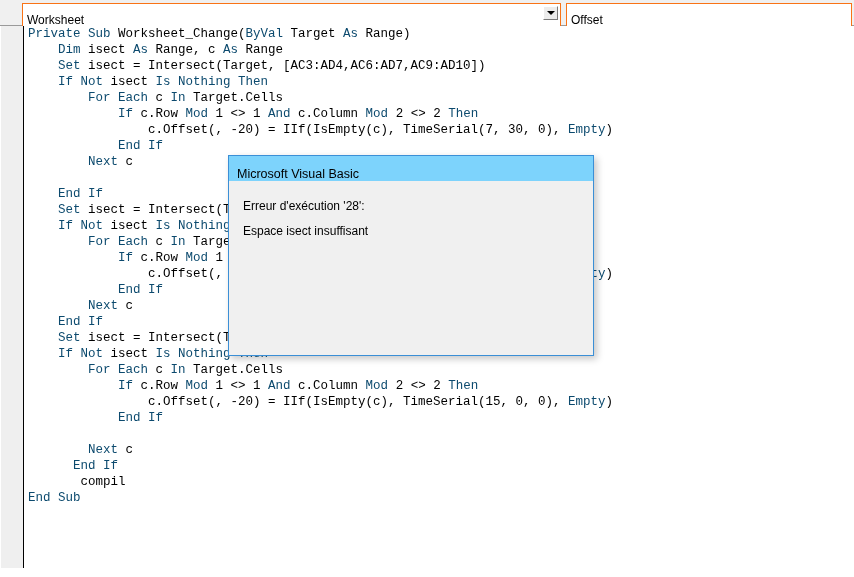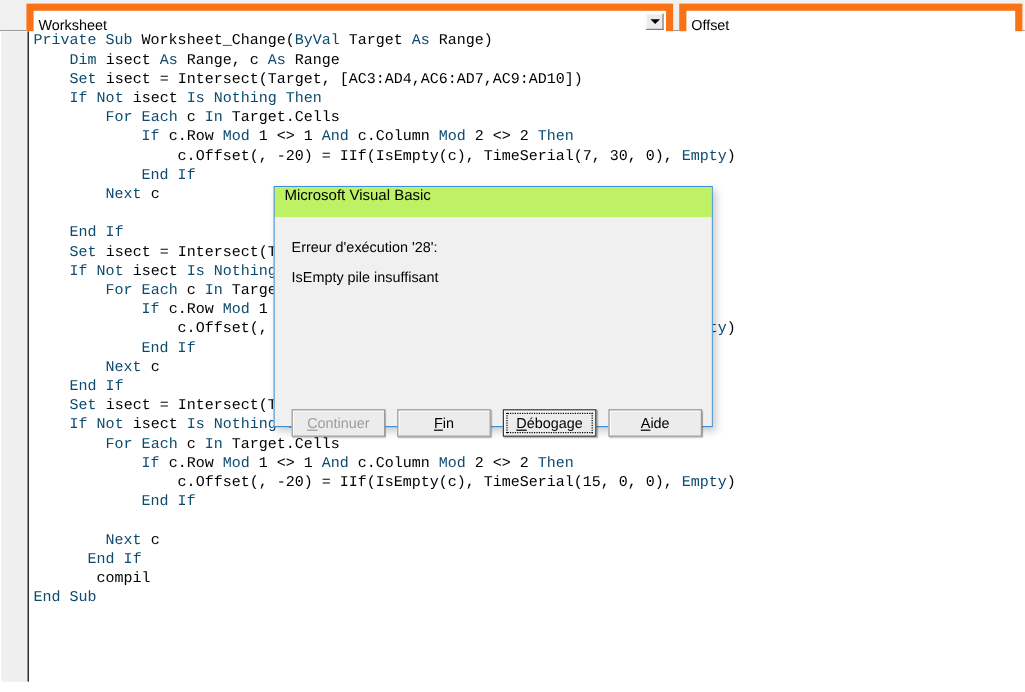--- a/index.html
+++ b/index.html
@@ -24,23 +24,23 @@
     left: 0; top: 0;
     width: 854px; height: 26px;
     background: #f0f0f0;
     border-bottom: 1px solid #9a9a9a;
   }
   .combo {
     position: absolute;
     top: 3px;
     height: 33px;
     background: #ffffff;
-    border: 6px solid #f97316;
-    display: flex;
-    align-items: flex-end;
+    border: 1px solid #f97316;
+    display: flex;
+    align-items: center;
   }
   .combo-left { left: 22px; width: 539px; }
   .combo-right { left: 566px; width: 286px; }
   .combo-text {
     font-size: 12px;
     color: #000000;
     padding-left: 4px;
     line-height: 18px;
     white-space: nowrap;
     font-family: "Liberation Sans", sans-serif;
@@ -100,23 +100,23 @@
     left: 228px; top: 155px;
     width: 366px; height: 201px;
     background: #f0f0f0;
     border: 1px solid #3b8fd6;
     box-shadow: 3px 3px 7px rgba(0,0,0,0.22);
   }
   .dialog-title {
     position: absolute;
     left: 0; top: 0;
     width: 364px; height: 25px;
-    background: #bef264;
-    display: flex;
-    align-items: flex-start;
+    background: #7dd3fc;
+    display: flex;
+    align-items: flex-end;
   }
   .dialog-title-text {
     font-size: 12.5px;
     color: #000000;
     padding-left: 8px;
     font-family: "Liberation Sans", sans-serif;
   }
   .dialog-body {
     position: absolute;
     left: 0; top: 25px;
@@ -200,38 +200,18 @@
   <div class="dialog">
 
     <div class="dialog-title">
       <span class="dialog-title-text">Microsoft Visual Basic</span>
     </div>
 
     <div class="dialog-body">
 
       <div class="msg msg-line1">Erreur d'exécution '28':</div>
 
-      <div class="msg msg-line2">IsEmpty pile insuffisant</div>
-
-      <div class="btnrow">
-
-        <button class="btn btn-continuer disabled">
-          <span class="lbl"><span class="u">C</span>ontinuer</span>
-        </button>
-
-        <button class="btn btn-fin">
-          <span class="lbl"><span class="u">F</span>in</span>
-        </button>
-
-        <button class="btn btn-debogage focused">
-          <span class="focus-ring"></span>
-          <span class="lbl"><span class="u">D</span>ébogage</span>
-        </button>
-
-        <button class="btn btn-aide">
-          <span class="lbl"><span class="u">A</span>ide</span>
-        </button>
-
-      </div>
+      <div class="msg msg-line2">Espace isect insuffisant</div>
+
     </div>
   </div>
 
 </div>
 
 </body></html>

